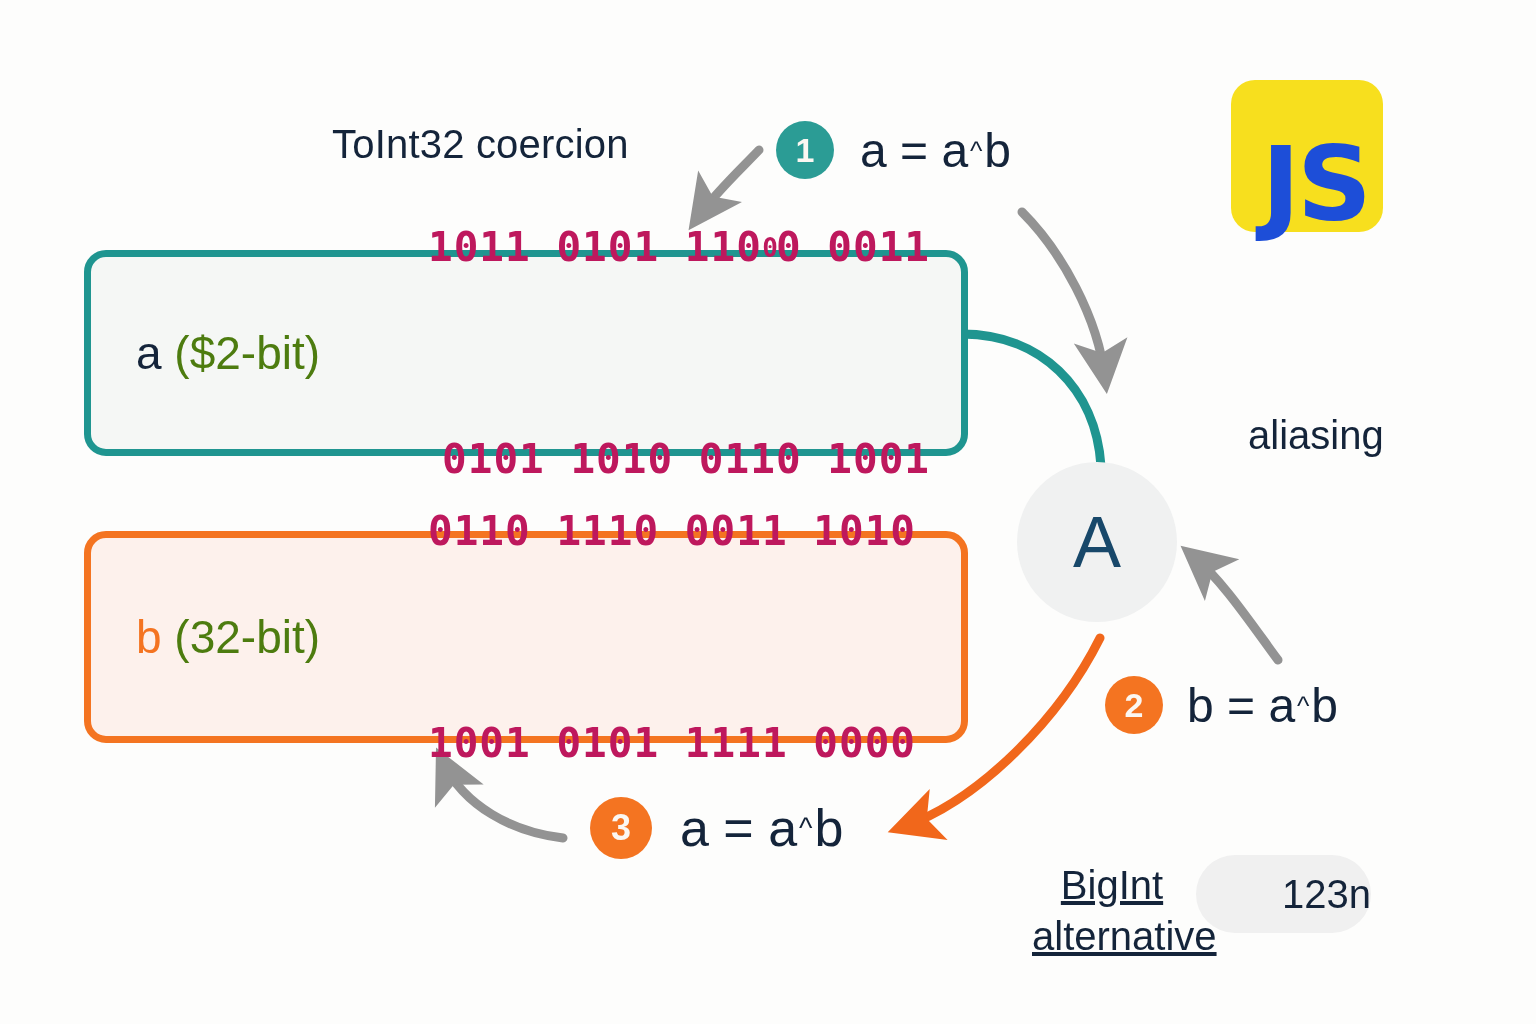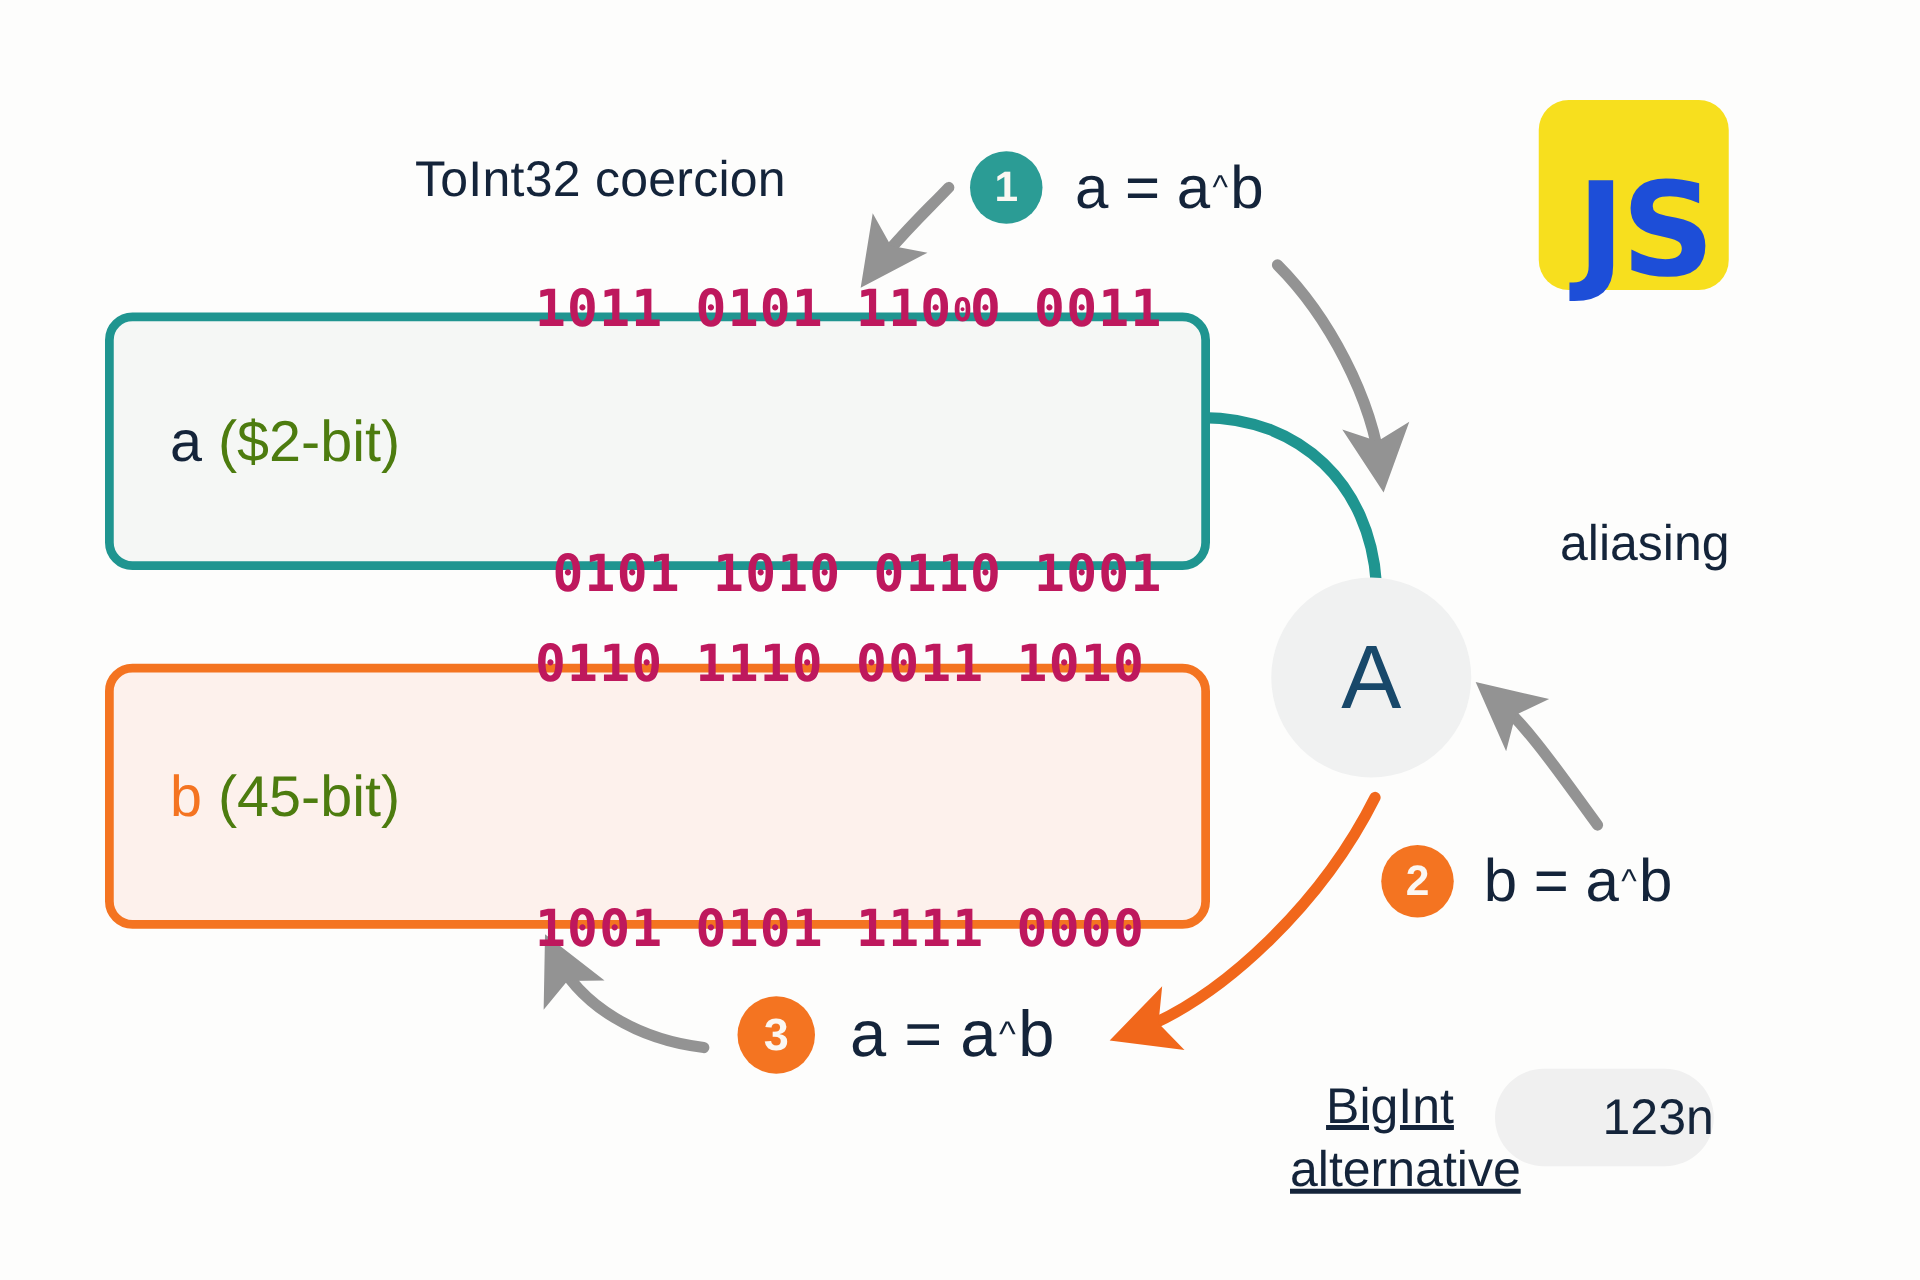--- a/index.html
+++ b/index.html
@@ -253,21 +253,21 @@
       <span class="label-var-a">a</span><span class="label-rest"> ($2-bit)</span>
     </div>
     <div class="bits">
       <div><span>1011 0101 110</span><span class="squeeze">0</span><span>0 0011</span></div>
       <div>0101 1010 0110 1001</div>
     </div>
   </div>
 
   <div id="box-b" class="value-box">
     <div class="box-label">
-      <span class="label-var-b">b</span><span class="label-rest"> (45-bit)</span>
+      <span class="label-var-b">b</span><span class="label-rest"> (32-bit)</span>
     </div>
     <div class="bits">
       <div>0110 1110 0011 1010</div>
       <div>1001 0101 1111 0000</div>
     </div>
   </div>
 
   <div id="step-1" class="step">
     <div class="badge badge-teal">1</div>
     <div class="formula"><span>a = a</span><span class="caret">^</span><span>b</span></div>

